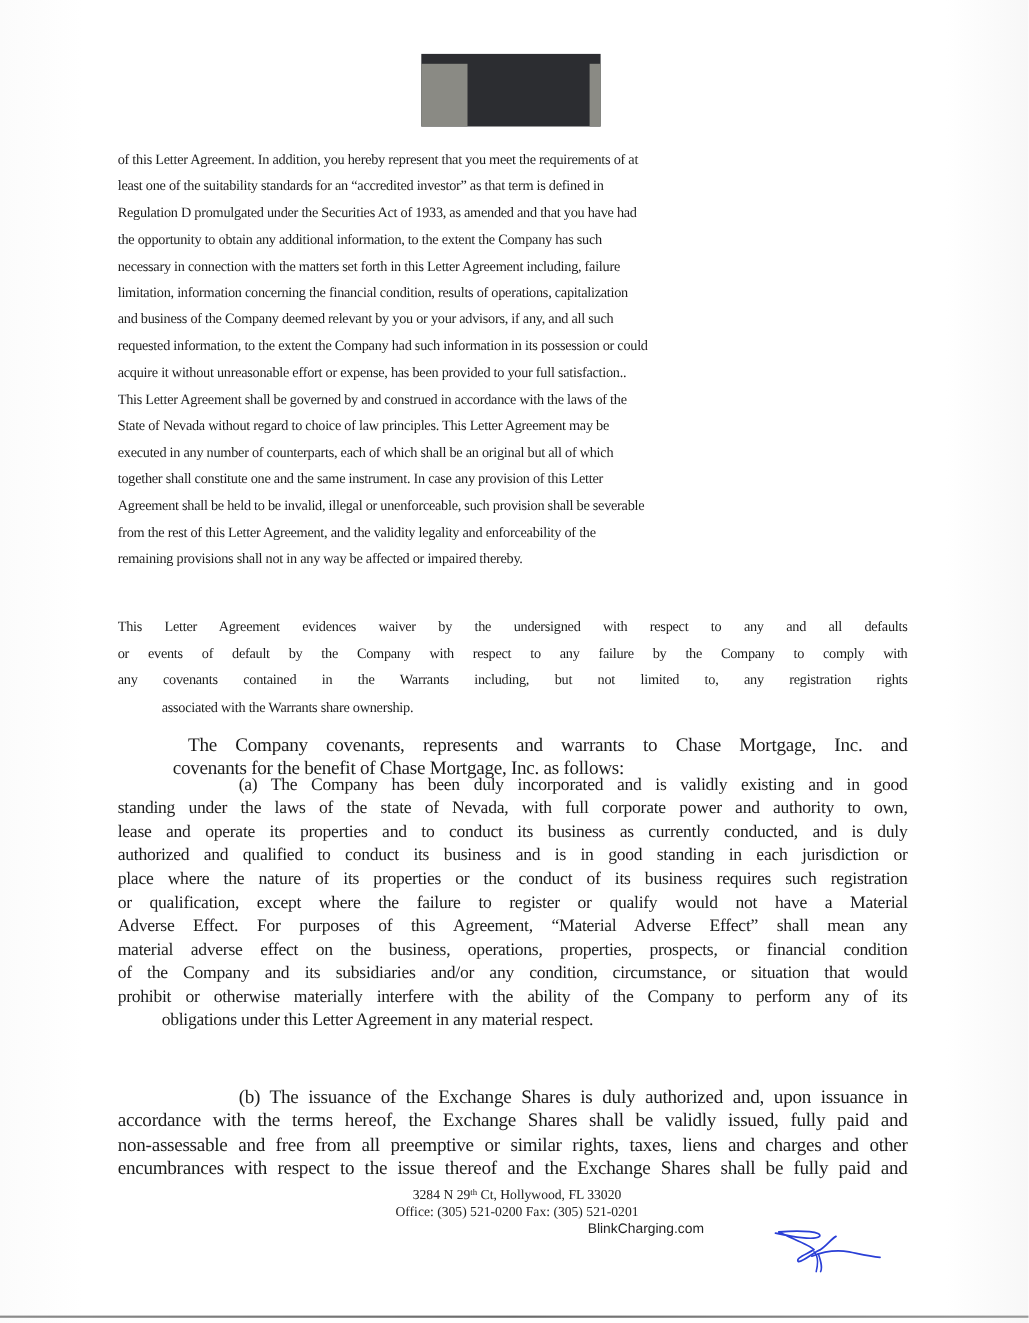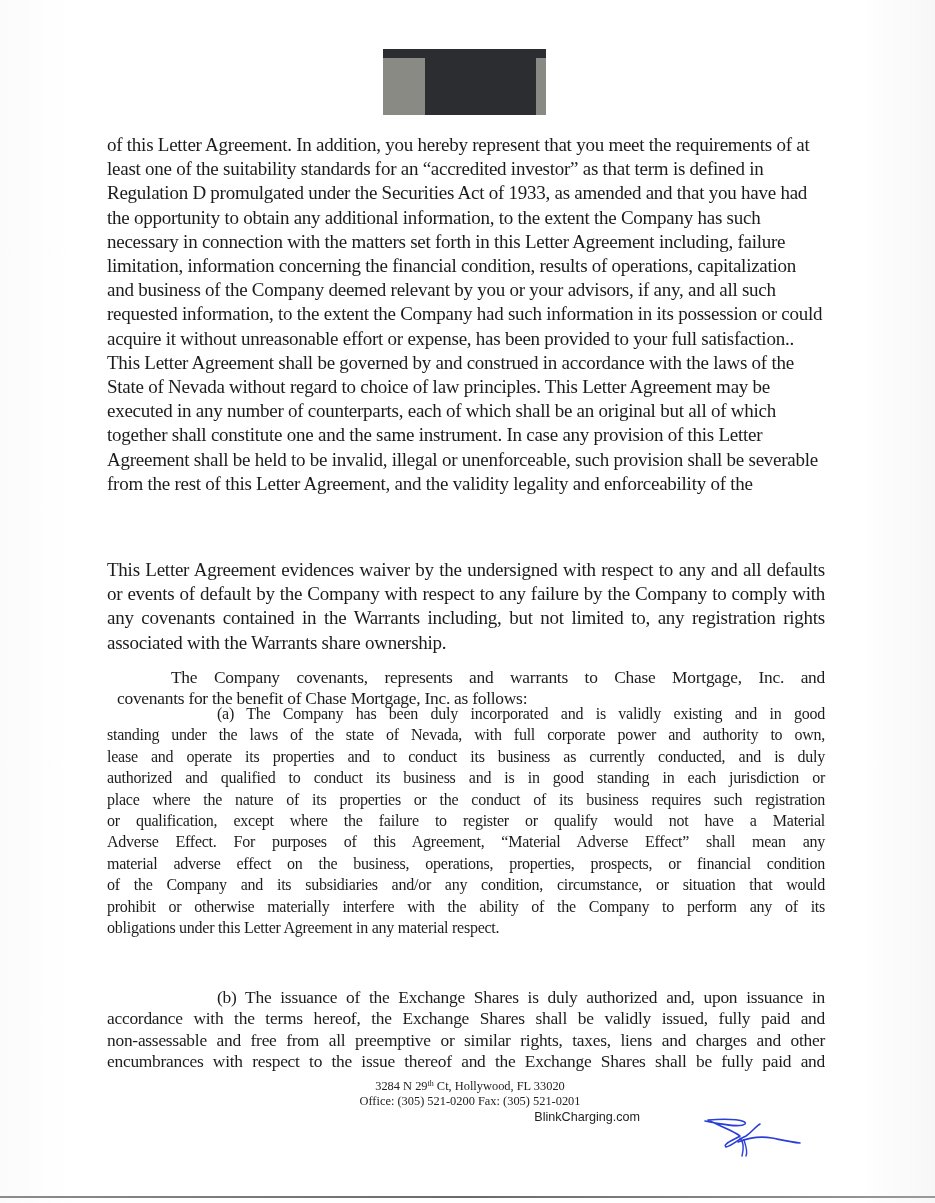--- a/index.html
+++ b/index.html
@@ -36,35 +36,36 @@
   }
   .redaction .right-panel {
     position: absolute;
     right: 0; top: 9px;
     width: 10px; height: 57px;
     background: #8a8a84;
   }
 
   .block {
     position: absolute;
-    font-size: 19px;
+    font-size: 13px;
     line-height: 24.2px;
     letter-spacing: -0.25px;
   }
   .line {
     display: block;
     white-space: nowrap;
   }
   .justify .line {
     text-align: justify;
     text-align-last: justify;
     white-space: normal;
   }
   .justify .line.last {
     text-align-last: left;
+    margin-left: 40px;
   }
 
   #para1 { left: 107px; top: 133px; width: 720px; }
   #para2 { left: 107px; top: 558px; width: 718px; }
   #para3 { left: 107px; top: 667px; width: 718px; font-size: 17.4px; line-height: 21.4px; }
   #para4 { left: 107px; top: 703px; width: 718px; font-size: 16px; line-height: 21.4px; }
   #para5 { left: 107px; top: 987px; width: 718px; font-size: 17.4px; line-height: 21.4px; }
 
   .indent-first { padding-left: 110px; }
   .indent-first-small { padding-left: 64px; }
@@ -122,20 +123,21 @@
     <span class="line">limitation, information concerning the financial condition, results of operations, capitalization</span>
     <span class="line">and business of the Company deemed relevant by you or your advisors, if any, and all such</span>
     <span class="line">requested information, to the extent the Company had such information in its possession or could</span>
     <span class="line">acquire it without unreasonable effort or expense, has been provided to your full satisfaction..</span>
     <span class="line">This Letter Agreement shall be governed by and construed in accordance with the laws of the</span>
     <span class="line">State of Nevada without regard to choice of law principles.  This Letter Agreement may be</span>
     <span class="line">executed in any number of counterparts, each of which shall be an original but all of which</span>
     <span class="line">together shall constitute one and the same instrument.  In case any provision of this Letter</span>
     <span class="line">Agreement shall be held to be invalid, illegal or unenforceable, such provision shall be severable</span>
     <span class="line">from the rest of this Letter Agreement, and the validity legality and enforceability of the</span>
+    <span class="line">remaining provisions shall not in any way be affected or impaired thereby.</span>
   </div>
 
   <div class="block justify" id="para2">
     <span class="line">This Letter Agreement evidences waiver by the undersigned with respect to any and all defaults</span>
     <span class="line">or events of default by the Company with respect to any failure by the Company to comply with</span>
     <span class="line">any covenants contained in the Warrants including, but not limited to, any registration rights</span>
     <span class="line last">associated with the Warrants share ownership.</span>
   </div>
 
   <div class="block justify" id="para3">

